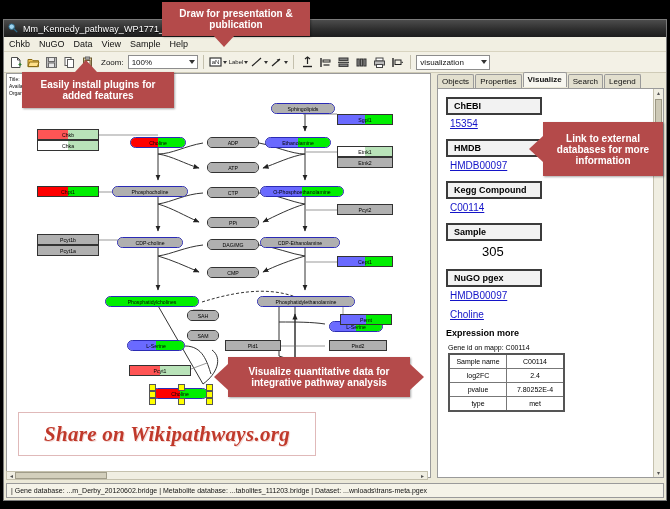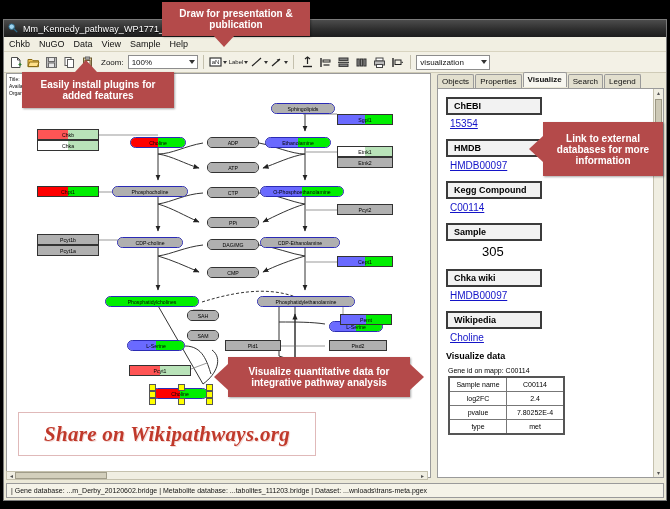--- a/index.html
+++ b/index.html
@@ -517,27 +517,26 @@
 
           <div class="dbhead">HMDB</div>
           <a class="dblink">HMDB00097</a>
 
           <div class="dbhead">Kegg Compound</div>
           <a class="dblink">C00114</a>
 
           <div class="dbhead">Sample</div>
           <span class="dbplain">305</span>
 
-          <div class="dbhead">Chka wiki</div>
+          <div class="dbhead">NuGO pgex</div>
           <a class="dblink">HMDB00097</a>
 
-          <div class="dbhead">Wikipedia</div>
           <a class="dblink">Choline</a>
 
-          <div class="exprtitle">Visualize data</div>
+          <div class="exprtitle">Expression more</div>
           <div class="geneid">Gene id on mapp: C00114</div>
 
           <table class="expr">
             <tbody id="expr-body">
                 <tr>
                   <td>Sample name</td>
                   <td>C00114</td>
                 </tr>
                 <tr>
                   <td>log2FC</td>

